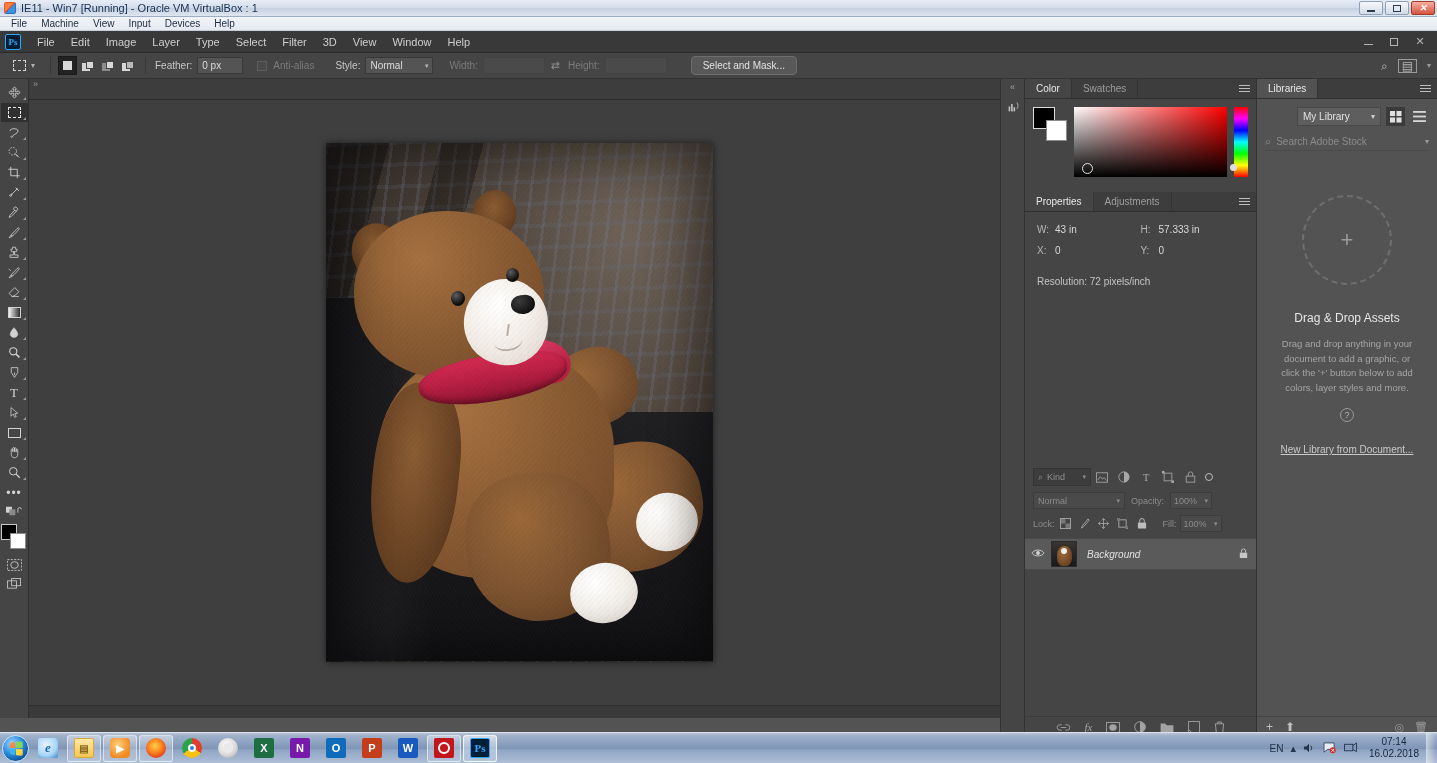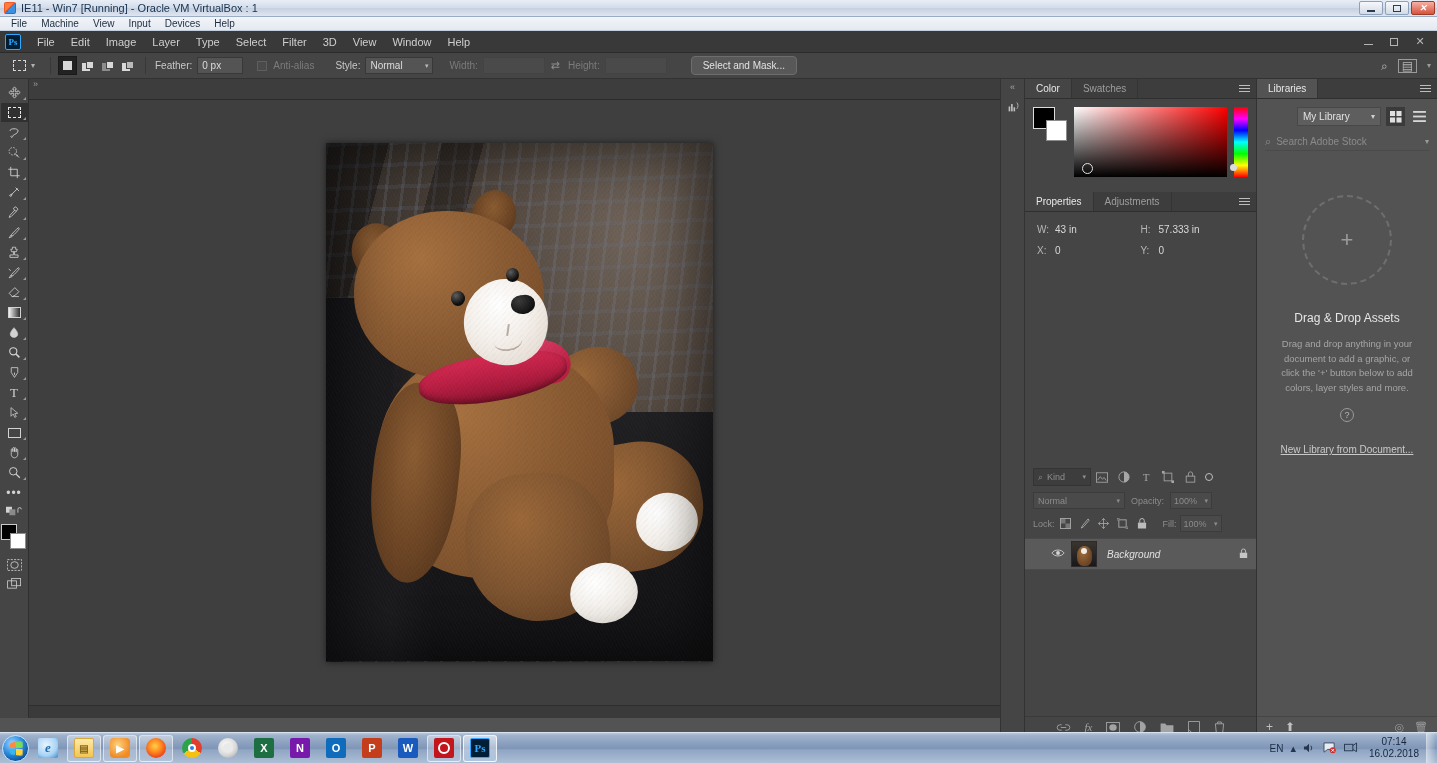--- a/index.html
+++ b/index.html
@@ -319,21 +319,21 @@
   .lb-select {
     width:92px;height:17px;background:#4a4a4a;border:1px solid #3c3c3c;
     font-size:9px;color:#8c8c8c;display:flex;align-items:center;justify-content:space-between;padding:0 4px;
   }
   .lb-label { font-size:9px;color:#8c8c8c; }
   .lb-val { width:42px;height:17px;background:#4a4a4a;border:1px solid #3c3c3c;font-size:9px;color:#8c8c8c;display:flex;align-items:center;justify-content:space-between;padding:0 3px;}
   .lay-lock { display:flex; align-items:center; gap:3px; padding:2px 8px 6px 8px; }
   .ll-ic { width:16px;height:15px;display:flex;align-items:center;justify-content:center;color:#a8a8a8;font-size:10px; }
   .layer-row {
     display:flex; align-items:center; height:32px; background:#5a5a5a;
-    border-top:1px solid #4a4a4a; border-bottom:1px solid #4a4a4a; padding-right:8px;padding-left:20px;
+    border-top:1px solid #4a4a4a; border-bottom:1px solid #4a4a4a; padding-right:8px;
   }
   .lr-eye { width:26px; text-align:center; color:#d2d2d2; font-size:11px; }
   .lr-thumb {
     width:26px;height:26px;border:1px solid #2b2b2b; position:relative; overflow:hidden;
     background: linear-gradient(to bottom,#3a352f,#19181b);
   }
   .lr-thumb .mini-bear {
     position:absolute; left:5px; top:4px; width:15px; height:20px;
     background: radial-gradient(ellipse at 40% 25%, #a0703f, #6d4525 70%);
     border-radius: 45% 45% 40% 40%;
@@ -757,20 +757,21 @@
           <div class="pcell">
             <span class="plabel">X:</span>
             <span class="pval">0</span>
           </div>
           <div class="pcell">
             <span class="plabel">Y:</span>
             <span class="pval">0</span>
           </div>
         </div>
       </div>
+      <div class="pres">Resolution: 72 pixels/inch</div>
     </div>
 
     <div class="panel-tabs">
       <div class="ptab active">Layers</div>
       <div class="ptab">Channels</div>
       <div class="ptab">Paths</div>
       <div class="pmenu">
           <i></i>
           <i></i>
           <i></i>

